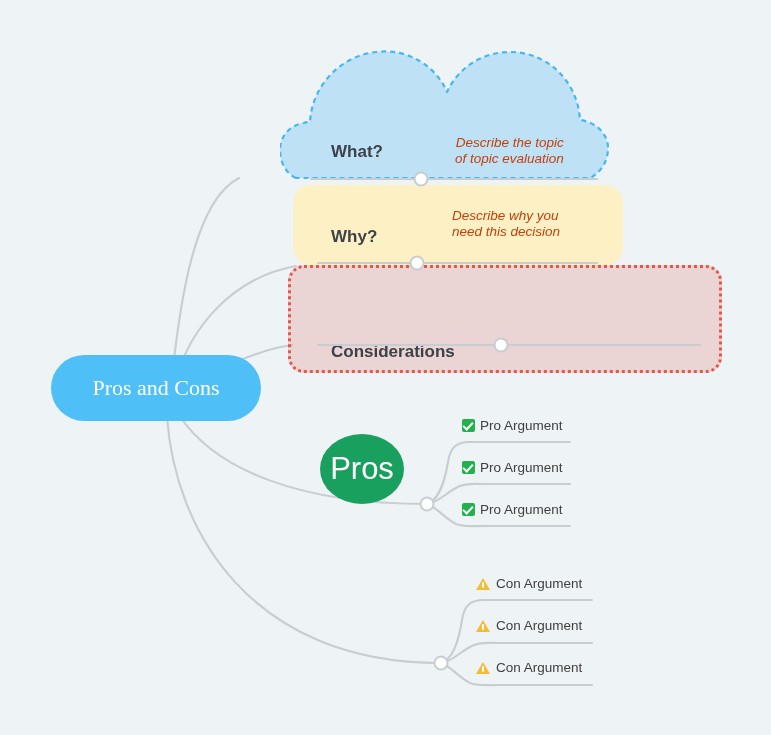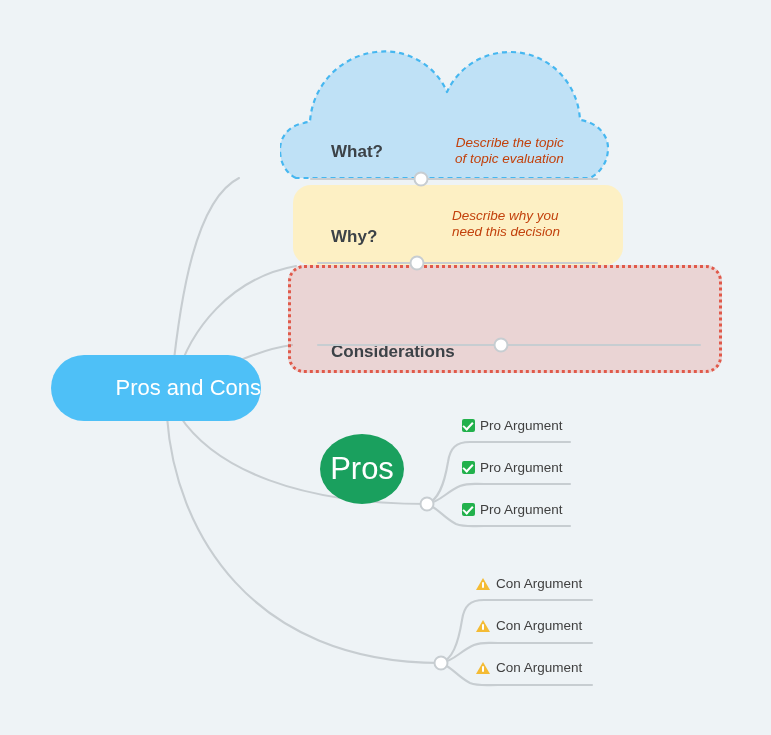--- a/index.html
+++ b/index.html
@@ -124,21 +124,22 @@
     position: absolute;
     left: 51px;
     top: 355px;
     width: 210px;
     height: 66px;
     background: #4ec0f7;
     border-radius: 33px;
     z-index: 6;
     display: flex;
     align-items: center;
-    justify-content: flex-end;
+    justify-content: center;
+    font-family: Liberation Serif, serif;
   }
   .root-label {
     font-size: 22px;
     color: #ffffff;
     white-space: nowrap;
   }
 
   
   .branch-node {
     position: absolute;

